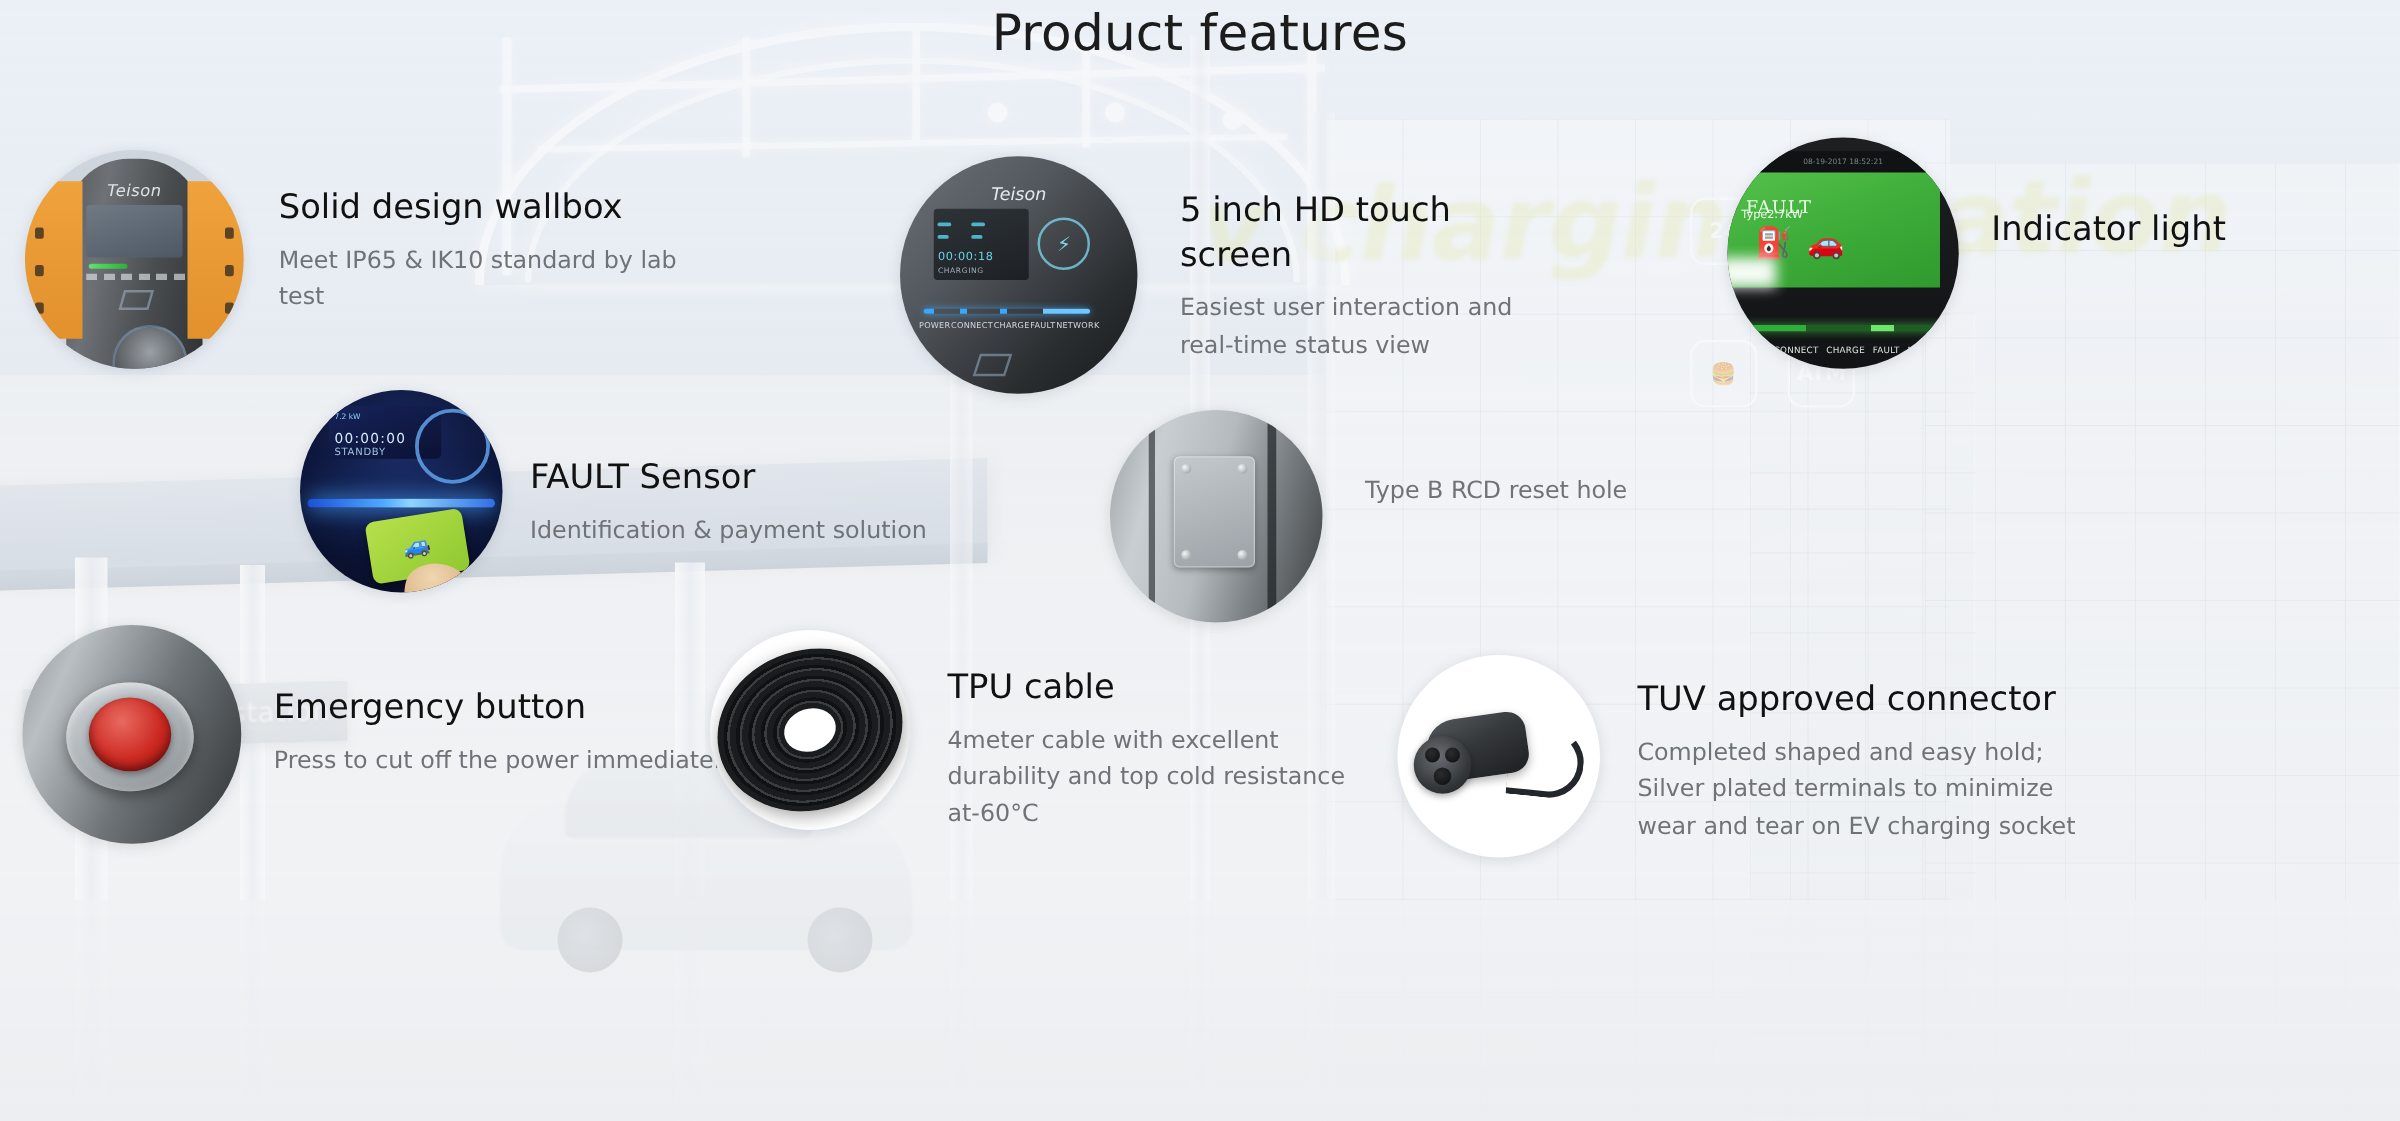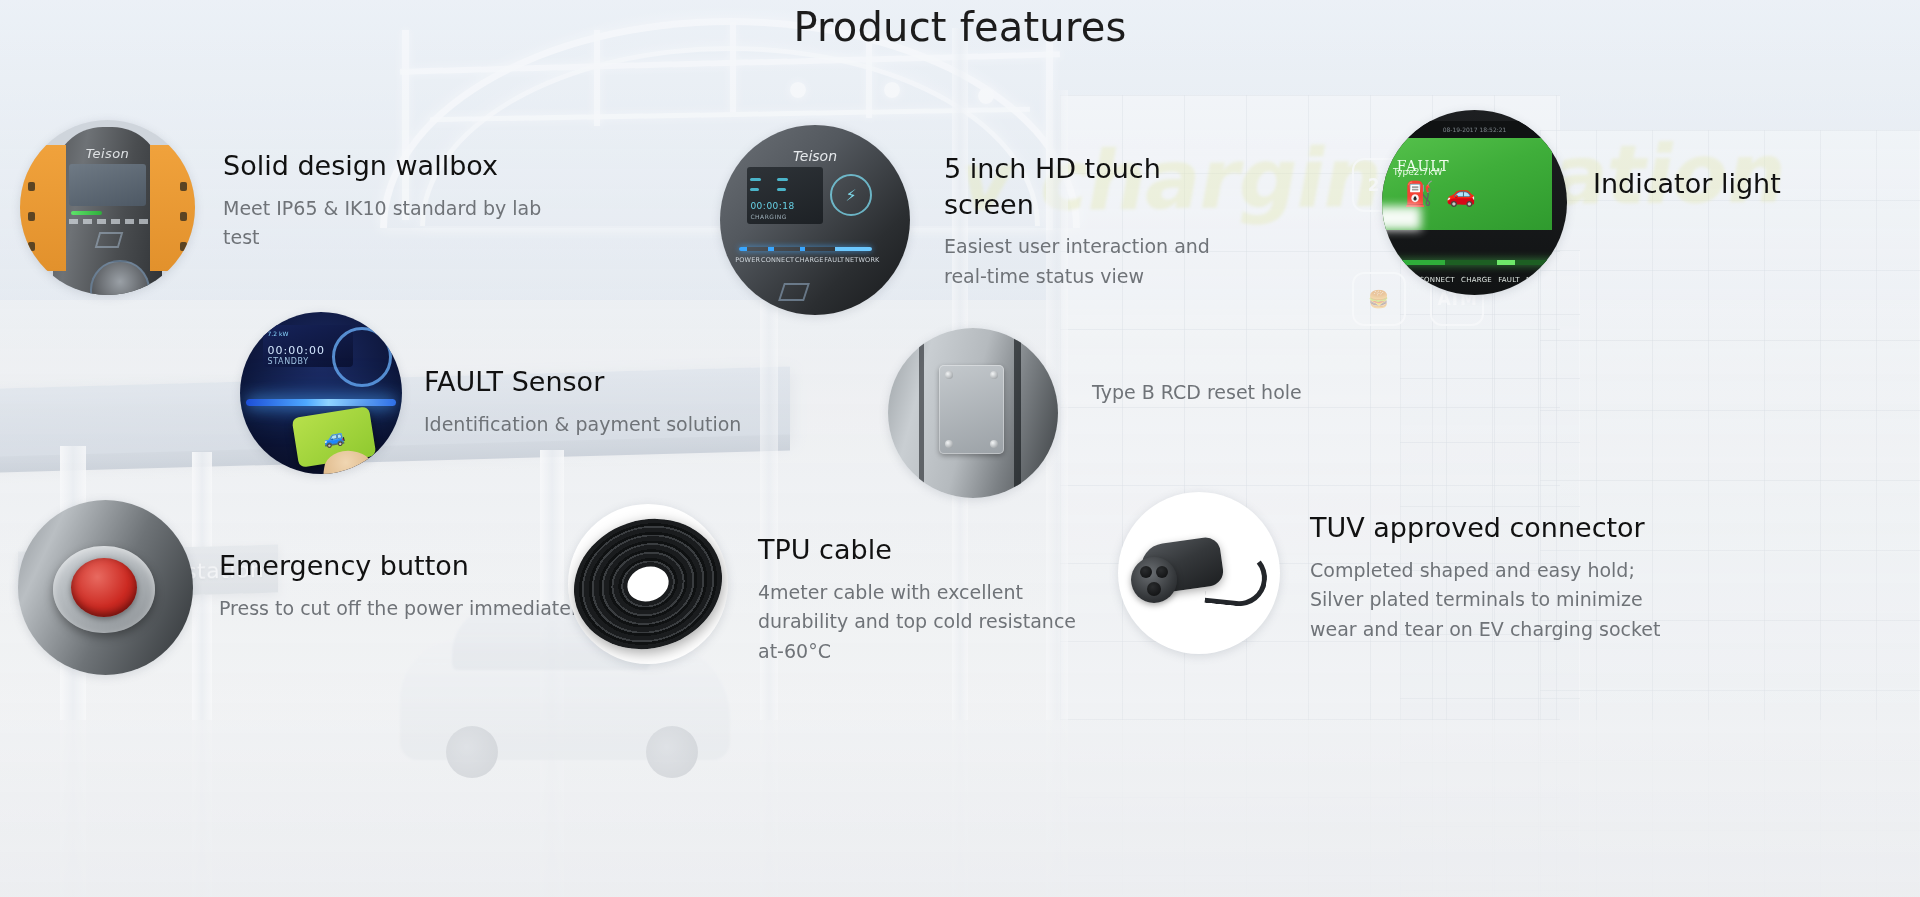--- a/index.html
+++ b/index.html
@@ -560,21 +560,21 @@
     <div class="thumb art-tpu" style="width:160px;height:160px;">
       <div class="coil"></div>
       <div class="hole"></div>
     </div>
     <div class="ftext" style="margin-left:30px;width:330px;padding-top:28px;">
       <div class="ftitle">TPU cable</div>
       <div class="fdesc">4meter cable with excellent durability and top cold resistance at-60°C</div>
     </div>
   </div>
 
-  <div class="feature" style="left:1118px; top:492px; width:800px;">
+  <div class="feature" style="left:1118px; top:524px; width:800px;">
     <div class="thumb art-conn" style="width:162px;height:162px;">
       <div class="grip"></div>
       <div class="head">
         <div class="pin" style="left:9px;top:9px;width:12px;height:12px;"></div>
         <div class="pin" style="right:9px;top:9px;width:12px;height:12px;"></div>
         <div class="pin" style="left:16px;bottom:7px;width:14px;height:14px;"></div>
       </div>
       <div class="cableline"></div>
     </div>
     <div class="ftext" style="margin-left:30px;width:380px;padding-top:18px;">

